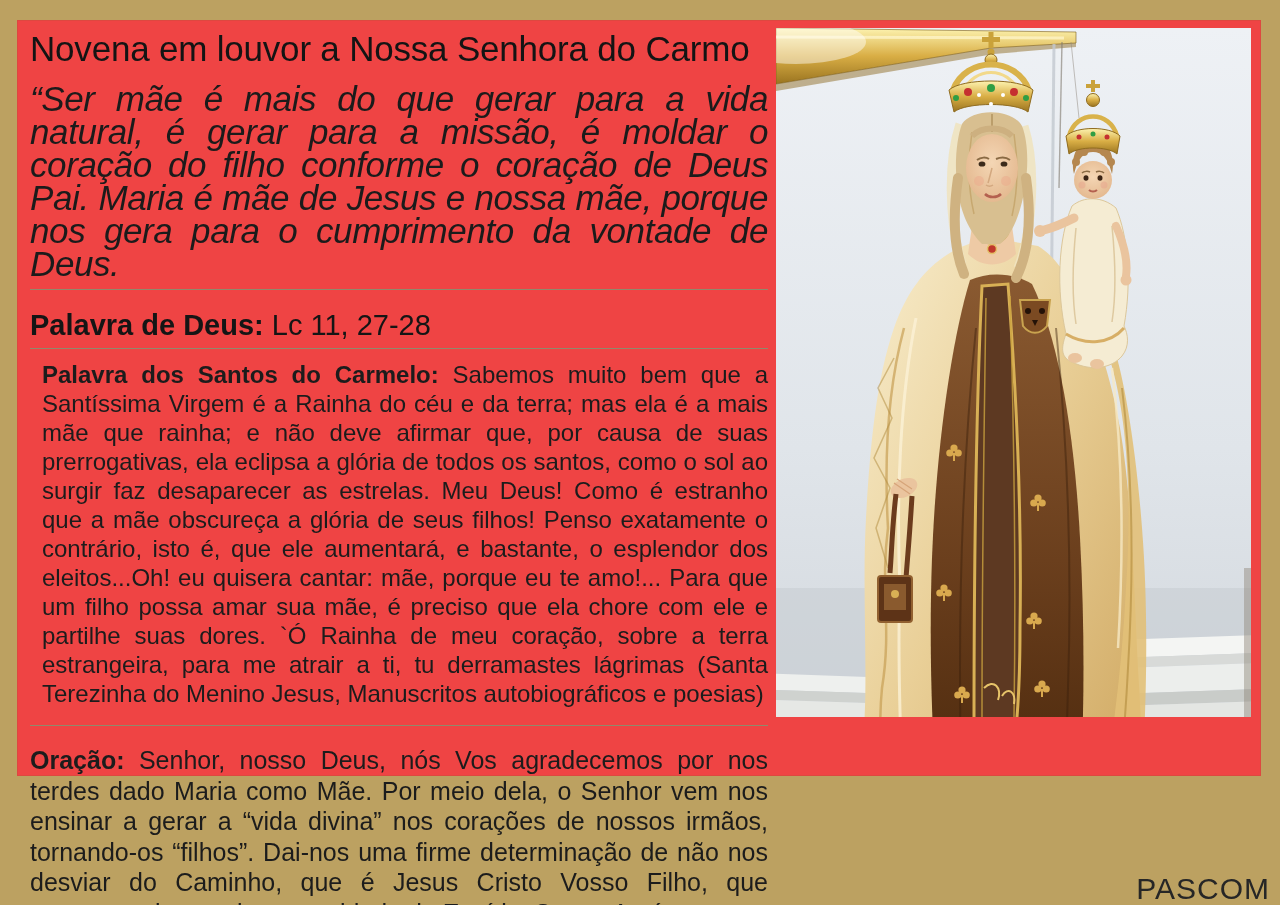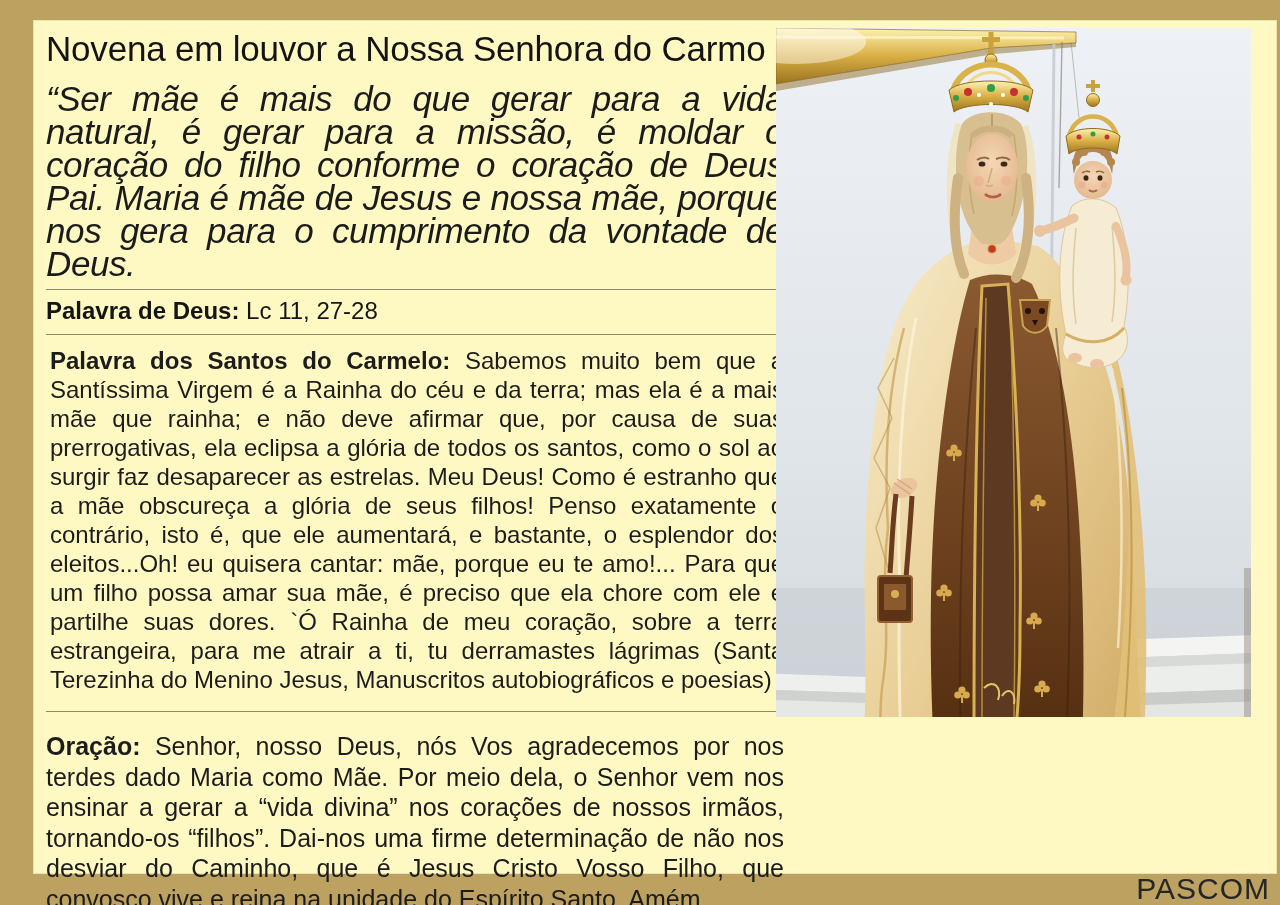--- a/index.html
+++ b/index.html
@@ -3,44 +3,44 @@
 <meta charset="utf-8">
 <style>
   html,body{margin:0;padding:0;}
   body{
     width:1280px;height:905px;position:relative;overflow:hidden;
     background:#bca161;
     font-family:"Liberation Sans","DejaVu Sans",sans-serif;
     -webkit-font-smoothing:antialiased;
   }
   .panel{
-    position:absolute;left:33px;top:20px;width:1244px;height:854px;
-    background:#fef9c3;
+    position:absolute;left:17px;top:20px;width:1244px;height:756px;
+    background:#ef4444;
     box-shadow:inset 0 0 0 1px rgba(120,100,50,.15);
   }
   .text-col{
     position:absolute;left:13px;top:8px;width:738px;color:#1b1b1b;
   }
   h1.title{
     margin:0 0 13px 0;font-size:35px;line-height:41px;font-weight:400;
     color:#141414;white-space:nowrap;letter-spacing:-.2px;
   }
   p.quote{
     margin:0 0 9px 0;font-style:italic;font-size:35px;line-height:33px;
     text-align:justify;letter-spacing:-.4px;color:#1b1b1b;
   }
   .divider{border-top:1px solid #8f8a6c;height:0;}
   h2.scripture{
-    margin:4px 0 6px 0;font-size:24px;line-height:34px;font-weight:400;color:#151515;
+    margin:18px 0 6px 0;font-size:29px;line-height:34px;font-weight:400;color:#151515;
   }
   h2.scripture strong{font-weight:700;}
   p.body-par{
     text-align:justify;color:#1c1c1c;
   }
-  p.saints{margin:11px 0 17px 4px;font-size:24px;line-height:29px;}
+  p.saints{margin:11px 0 17px 12px;font-size:24px;line-height:29px;}
   p.prayer{margin:19px 0 0 0;font-size:25px;line-height:30.5px;}
   p.body-par strong{font-weight:700;}
   .photo{
     position:absolute;left:776px;top:28px;width:475px;height:689px;
     background:#dfe4ea;overflow:hidden;
   }
   .photo svg{display:block;}
   .credit{
     position:absolute;right:10px;bottom:1px;font-size:30px;line-height:30px;
     color:#262626;letter-spacing:1px;font-weight:400;text-align:right;

